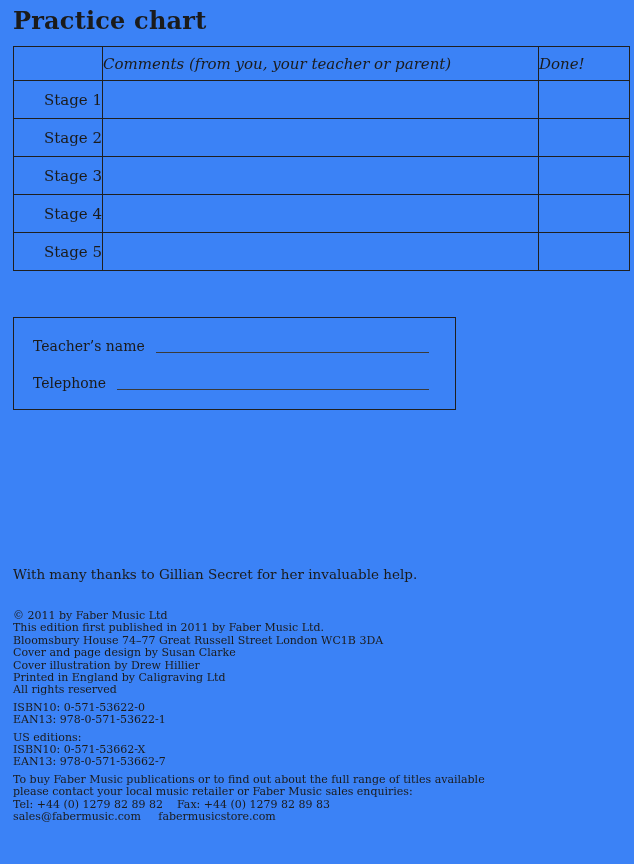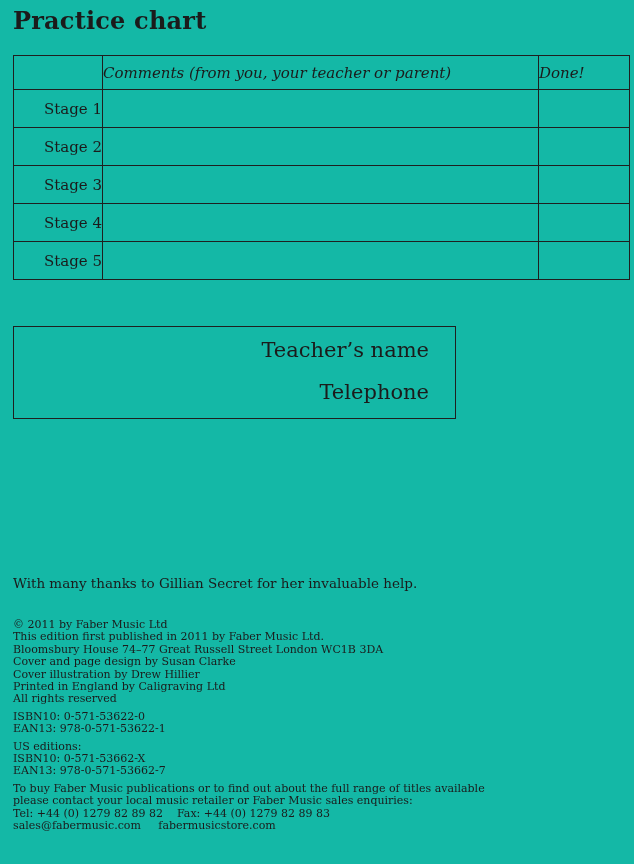--- a/index.html
+++ b/index.html
@@ -5,37 +5,37 @@
   html, body {
     margin: 0;
     padding: 0;
     background: #fdfdfb;
   }
   .page {
     position: relative;
     width: 634px;
     height: 864px;
     box-sizing: border-box;
-    background: #14b8a6;
+    background: #3b82f6;
     color: #1b1b1b;
     font-family: "DejaVu Serif", "Liberation Serif", serif;
     padding: 6px 0 0 13px;
     overflow: hidden;
   }
   .title {
     margin: 0;
     font-size: 24px;
     line-height: 30px;
     font-weight: bold;
     letter-spacing: 0.2px;
   }
   
   table.practice {
     border-collapse: collapse;
-    margin-top: 19px;
+    margin-top: 10px;
     table-layout: fixed;
     width: 616px;
   }
   table.practice th,
   table.practice td {
     border: 1px solid #1f1f1f;
     font-weight: normal;
     font-size: 15px;
     box-sizing: border-box;
     padding: 0;
@@ -60,23 +60,22 @@
     border: 1px solid #1f1f1f;
     display: flex;
     flex-direction: column;
     justify-content: center;
     gap: 17px;
     padding: 2px 26px 0 19px;
   }
   .contact-field {
     display: flex;
     align-items: flex-end;
-    font-size: 21px;
+    font-size: 14px;
     line-height: 20px;
-    flex-direction: column;
   }
   .fill-line {
     flex: 1;
     border-bottom: 1px solid #3a3a3a;
     margin: 0 0 3px 11px;
     min-height: 1px;
   }
   
   .thanks {
     margin-top: 156px;

